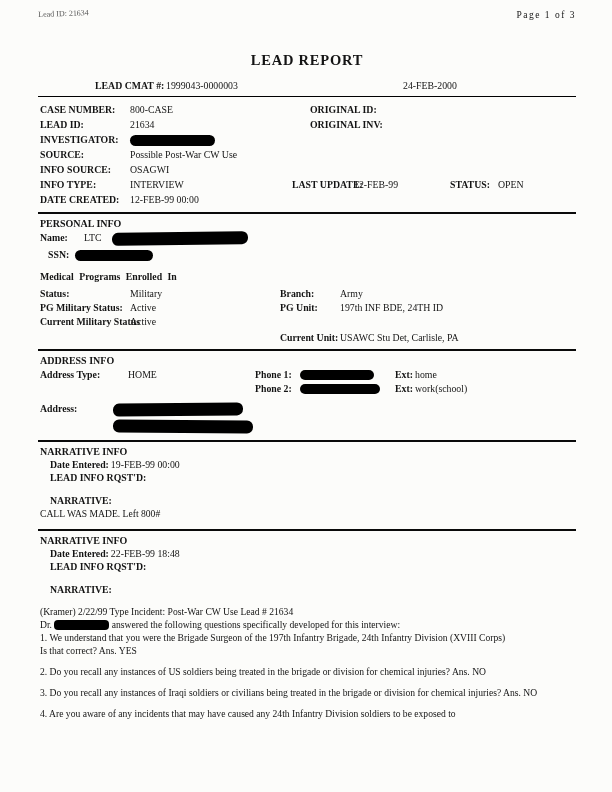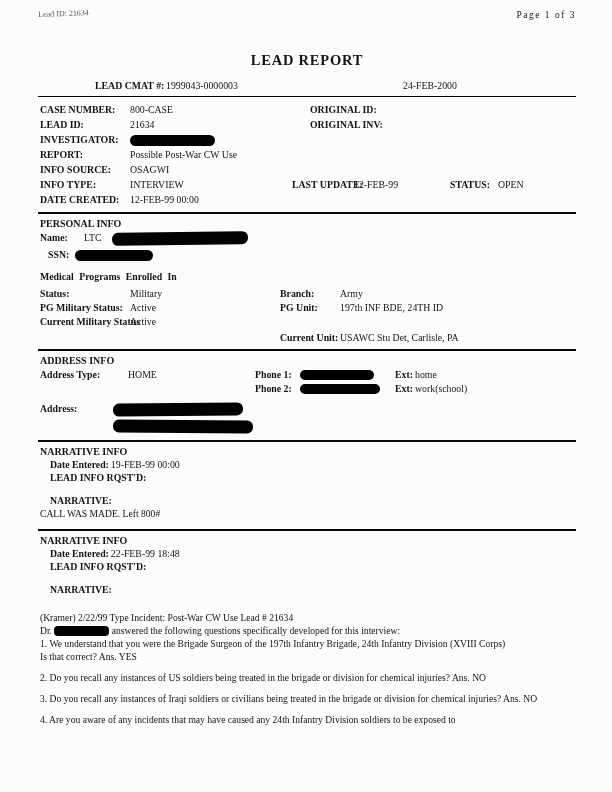--- a/index.html
+++ b/index.html
@@ -32,21 +32,21 @@
   .redact-inline { display: inline-block; background: #000; border-radius: 4px; width: 55px; height: 10px; vertical-align: -2px; }
 
   .section-title { font-size: 10px; font-weight: bold; margin-top: 4px; height: 13px; padding-left: 2px; }
   .sub-title { font-size: 9.8px; font-weight: bold; margin-top: 5px; height: 16px; padding-left: 2px; word-spacing: 3px; }
 
   .nrow { height: 13px; font-size: 9.8px; padding-left: 12px; white-space: nowrap; }
   .nrow .val { margin-left: 2px; }
   .ntext { height: 13px; font-size: 9.6px; padding-left: 2px; }
   .gap6 { height: 6px; } .gap8 { height: 8px; } .gap10 { height: 10px; }
 
-  .body-text { margin-top: 14px; padding-left: 2px; max-width: 537px; }
+  .body-text { margin-top: 8px; padding-left: 2px; max-width: 537px; }
   .para { font-size: 9.6px; line-height: 13px; }
 </style>
 </head>
 <body>
 
 <div class="page">
 
   <div class="top-row">
     <span class="stamp">Lead ID: 21634</span>
     <span class="page-num">Page 1 of 3</span>
@@ -70,21 +70,21 @@
     <div class="frow">
       <span class="b" style="left:2px">LEAD ID:</span>
       <span style="left:92px">21634</span>
       <span class="b" style="left:272px">ORIGINAL INV:</span>
     </div>
     <div class="frow">
       <span class="b" style="left:2px">INVESTIGATOR:</span>
       <span class="redact" style="left:92px;top:2px;width:85px;height:11px"></span>
     </div>
     <div class="frow">
-      <span class="b" style="left:2px">REPORT:</span>
+      <span class="b" style="left:2px">SOURCE:</span>
       <span style="left:92px">Possible Post-War CW Use</span>
     </div>
     <div class="frow">
       <span class="b" style="left:2px">INFO SOURCE:</span>
       <span style="left:92px">OSAGWI</span>
     </div>
     <div class="frow">
       <span class="b" style="left:2px">INFO TYPE:</span>
       <span style="left:92px">INTERVIEW</span>
       <span class="b" style="left:254px">LAST UPDATE:</span>

